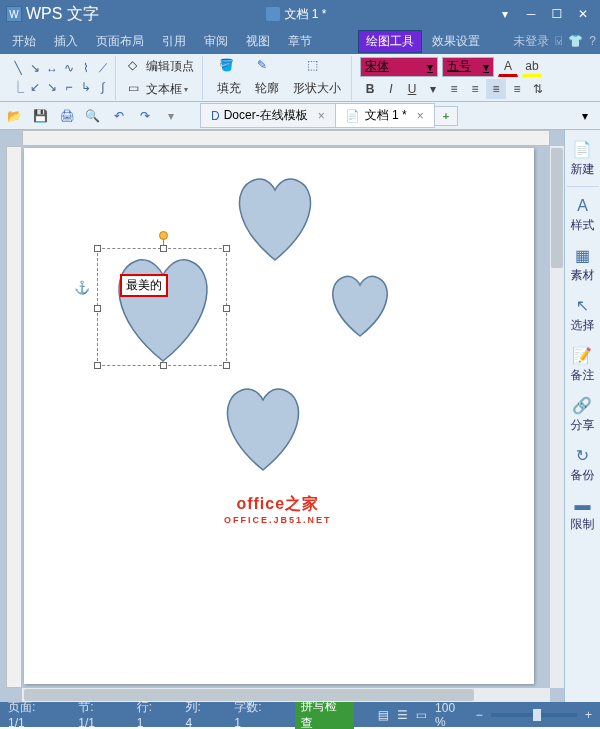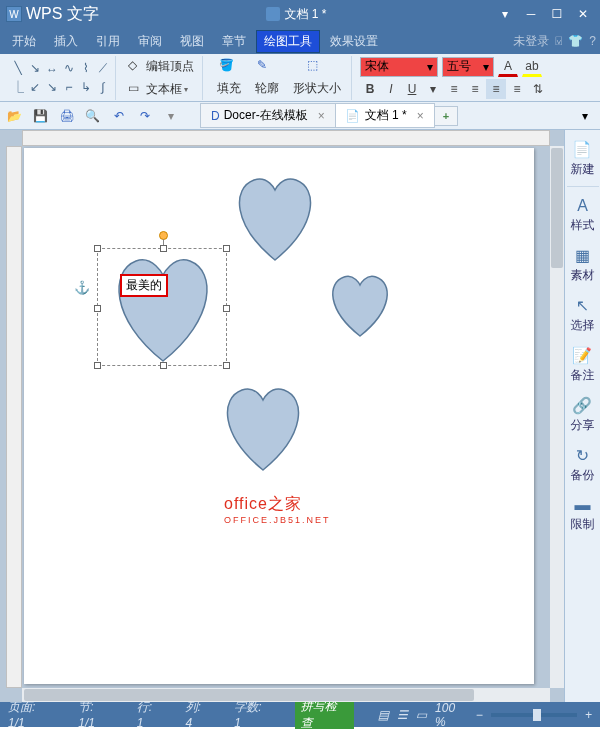--- a/index.html
+++ b/index.html
@@ -6,34 +6,34 @@
 body{background:#fff;width:600px;height:729px;overflow:hidden;}
 .titlebar{background:#4874a6;height:28px;display:flex;align-items:center;color:#fff;padding:0 6px;}
 .titlebar .app-ico{width:16px;height:16px;background:#5a8fc7;border:1px solid #3a6a9a;display:inline-flex;align-items:center;justify-content:center;color:#fff;font-size:10px;margin-right:4px;}
 .titlebar .title{flex:0 0 auto;font-size:16px;}
 .titlebar .center{flex:1;text-align:center;display:flex;align-items:center;justify-content:center;gap:4px;}
 .titlebar .doc-ico{width:14px;height:14px;background:#5a8fc7;display:inline-block;border-radius:2px;}
 .titlebar .wbtns{display:flex;gap:4px;}
 .titlebar .wbtn{width:22px;height:18px;display:flex;align-items:center;justify-content:center;color:#fff;cursor:pointer;}
 .menubar{background:#4874a6;height:26px;display:flex;align-items:center;padding:0 4px;gap:2px;color:#d6e2f0;}
 .menubar .mitem{padding:3px 8px;cursor:pointer;font-size:12px;}
-.menubar .mitem.active{background:#1d4ed8;border:1px solid #1a4a7a;color:#fff;padding:2px 7px;}
+.menubar .mitem.active{background:#6d28d9;border:1px solid #1a4a7a;color:#fff;padding:2px 7px;margin-left:36px;}
 .menubar .right{margin-left:auto;display:flex;align-items:center;gap:6px;color:#b8c8dc;}
 .ribbon{background:#e8f0f8;height:48px;border-bottom:1px solid #a8c0d8;display:flex;align-items:center;padding:2px 6px;gap:4px;}
 .rgroup{display:flex;flex-direction:column;gap:2px;padding:0 4px;border-right:1px solid #c8d8e8;height:44px;justify-content:center;}
 .rgroup.noborder{border-right:none;}
 .shape-grid{display:grid;grid-template-columns:repeat(6,16px);grid-template-rows:repeat(2,18px);gap:1px;}
 .shape-cell{width:16px;height:18px;display:flex;align-items:center;justify-content:center;color:#4a6a8a;cursor:pointer;}
 .rbtn{display:flex;align-items:center;gap:2px;padding:2px 4px;cursor:pointer;color:#333;font-size:11px;}
 .rbtn .ico{width:16px;height:16px;display:inline-block;}
 .rbtn .caret{font-size:8px;color:#666;}
 .bigbtn{display:flex;flex-direction:column;align-items:center;padding:2px 6px;cursor:pointer;font-size:11px;color:#333;gap:2px;}
 .bigbtn .ico{width:20px;height:20px;}
 .font-row{display:flex;gap:4px;align-items:center;}
-.font-sel{border:1px solid #a8b8c8;background:#ef4444;height:20px;padding:0 4px;display:flex;align-items:center;font-size:11px;min-width:60px;justify-content:space-between;cursor:pointer;}
+.font-sel{border:1px solid #a8b8c8;background:#be185d;height:20px;padding:0 4px;display:flex;align-items:center;font-size:11px;min-width:60px;justify-content:space-between;cursor:pointer;text-decoration:underline;}
 .fmt-row{display:flex;gap:1px;}
 .fmt-btn{width:20px;height:20px;display:flex;align-items:center;justify-content:center;cursor:pointer;color:#444;border:1px solid transparent;}
 .qat{background:#e8f0f8;height:28px;border-bottom:1px solid #a8c0d8;display:flex;align-items:center;padding:0 6px;gap:8px;}
 .qat-ico{width:18px;height:18px;display:flex;align-items:center;justify-content:center;cursor:pointer;}
 .tabs{display:flex;align-items:center;gap:0;margin-left:12px;}
 .tab{display:flex;align-items:center;gap:4px;padding:3px 10px;border:1px solid #b8c8d8;background:#f0f4f8;cursor:pointer;font-size:11px;margin-right:-1px;}
 .tab .x{color:#888;margin-left:6px;}
 .tab.add{padding:3px 8px;color:#4a8a4a;font-weight:bold;}
 .workspace{display:flex;height:572px;background:#b8c8d8;}
 .canvas-wrap{flex:1;position:relative;overflow:hidden;background:#b8c8d8;padding:8px 0 0 8px;}
@@ -47,25 +47,25 @@
 .sidepanel{width:36px;background:#e8f0f8;border-left:1px solid #a8c0d8;display:flex;flex-direction:column;align-items:center;padding-top:6px;gap:4px;}
 .sp-item{width:32px;padding:4px 0;display:flex;flex-direction:column;align-items:center;gap:2px;cursor:pointer;font-size:10px;color:#336;}
 .sp-item .ico{font-size:16px;color:#4874a6;}
 .sp-item.sep{border-bottom:1px solid #c8d8e8;padding-bottom:8px;margin-bottom:2px;}
 .heart{position:absolute;}
 .heart svg{display:block;}
 .sel-box{position:absolute;border:1px dashed #888;}
 .sel-handle{position:absolute;width:7px;height:7px;background:#fff;border:1px solid #666;}
 .rot-handle{position:absolute;width:9px;height:9px;background:#ffb64a;border:1px solid #cc8800;border-radius:50%;}
 .text-in-shape{position:absolute;border:2px solid #d00;background:#fff;padding:1px 4px;font-size:12px;color:#000;}
-.watermark{position:absolute;text-align:left;color:#e03020;}
+.watermark{position:absolute;text-align:center;color:#e03020;font-weight:bold;}
 .watermark .wm1{font-size:16px;letter-spacing:1px;}
 .watermark .wm2{font-size:9px;letter-spacing:2px;color:#e03020;}
 .anchor{position:absolute;color:#7a8a9a;font-size:13px;}
-.status{background:#4874a6;height:25px;display:flex;align-items:center;color:#d6e2f0;padding:0 8px;gap:24px;font-size:11px;font-style:italic;}
+.status{background:#4874a6;height:25px;display:flex;align-items:center;color:#d6e2f0;padding:0 8px;gap:24px;font-size:11px;}
 .status .seg{display:flex;align-items:center;gap:4px;}
 .status .spell{background:#3a9a3a;color:#fff;padding:15px 6px;border-radius:2px;}
 .status .right{margin-left:auto;display:flex;align-items:center;gap:8px;}
 .zoom-slider{width:90px;height:4px;background:#3a6a9a;position:relative;}
 .zoom-slider .zt{position:absolute;width:8px;height:12px;background:#d6e2f0;top:-4px;left:42px;}
 </style>
 </head>
 <body>
 
 <div class="titlebar">
@@ -79,20 +79,21 @@
     <div class="wbtn">▾</div>
     <div class="wbtn">─</div>
     <div class="wbtn">☐</div>
     <div class="wbtn">✕</div>
   </div>
 </div>
 
 <div class="menubar">
   <div class="mitem">开始</div>
   <div class="mitem">插入</div>
+  <div class="mitem">页面布局</div>
   <div class="mitem">引用</div>
   <div class="mitem">审阅</div>
   <div class="mitem">视图</div>
   <div class="mitem">章节</div>
   <div class="mitem active">绘图工具</div>
   <div class="mitem">效果设置</div>
   <div class="right">
     <span>未登录</span>
     <span>⍌</span>
     <span>👕</span>

